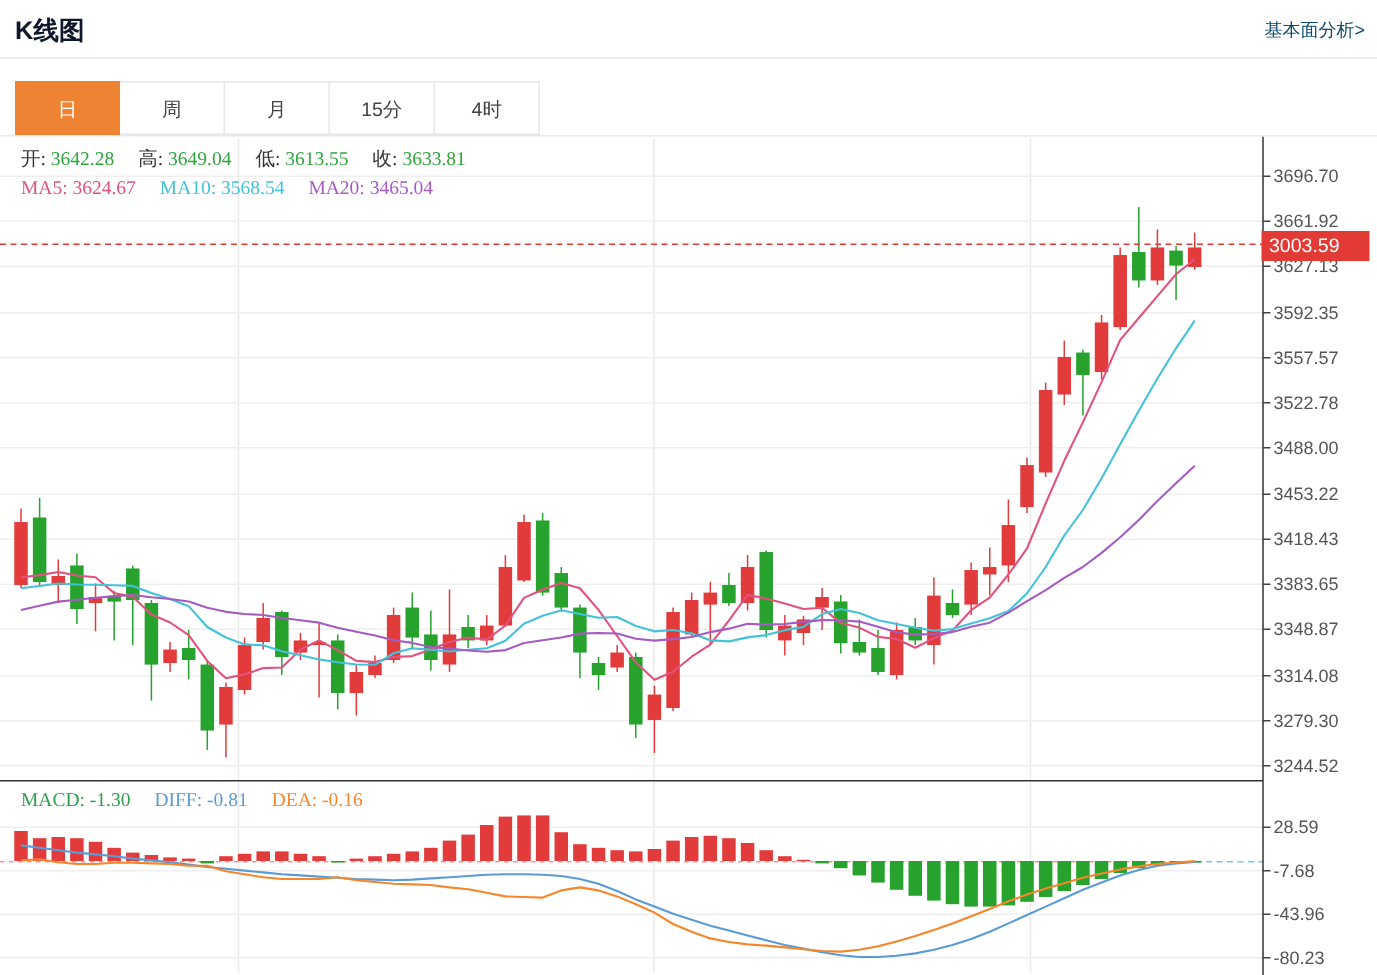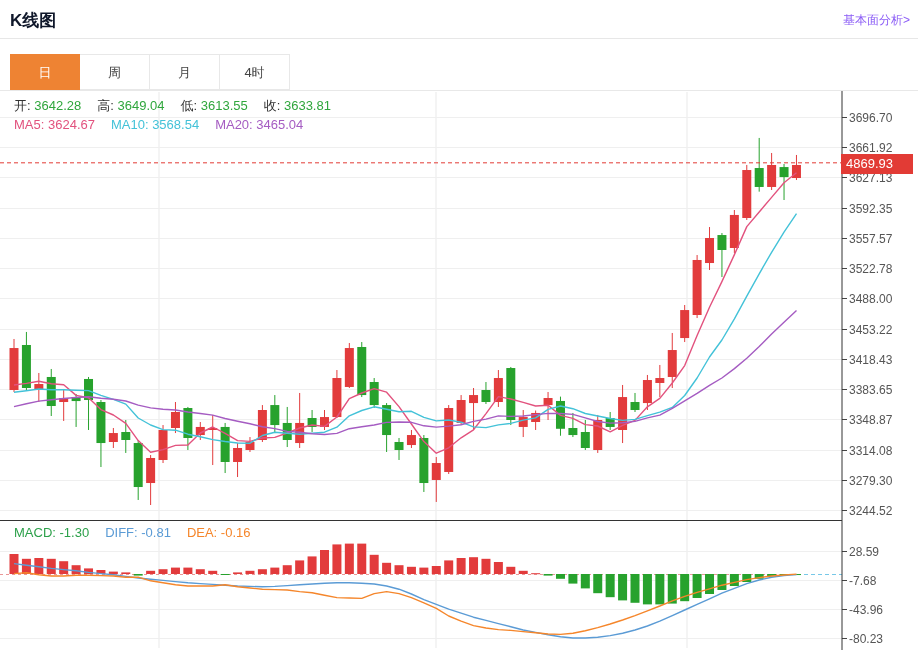--- a/index.html
+++ b/index.html
@@ -1,45 +1,46 @@
 <!DOCTYPE html>
 <html><head>
 <meta charset="utf-8">
 <style>
   html,body{margin:0;padding:0;}
   body{width:918px;height:650px;position:relative;overflow:hidden;background:#fff;
        font-family:"Liberation Sans","DejaVu Sans",sans-serif;}
   .hdr-title{position:absolute;left:10px;top:9px;font-size:17px;font-weight:bold;color:#0f172a;z-index:3;}
-  .hdr-link{position:absolute;right:8px;top:12px;font-size:12px;color:#8b5cf6;z-index:3;cursor:pointer;}
+  .hdr-link{position:absolute;right:8px;top:12px;font-size:12px;color:#0c4a6e;z-index:3;cursor:pointer;}
   .hdr-divider{position:absolute;left:0;top:38px;width:918px;height:1px;background:#e7e7e7;z-index:2;}
   .tab-underline{position:absolute;left:0;top:90px;width:918px;height:1px;background:#e8e8e8;z-index:2;}
   .tabs{position:absolute;left:10px;top:54px;display:flex;z-index:3;}
   .tab{width:70px;height:36px;line-height:36px;text-align:center;font-size:13px;color:#444;
        background:#fff;border:1px solid #e8e8e8;border-left:none;cursor:pointer;box-sizing:border-box;}
   .tab:first-child{border-left:1px solid #e8e8e8;}
   .tab.sel{background:#ee8333;border-color:#ee8333;color:#fff;}
-  .info-row{position:absolute;left:14px;font-size:13px;z-index:3;white-space:nowrap;}
+  .info-row{position:absolute;left:14px;font-size:13px;z-index:3;white-space:nowrap;font-family:Liberation Serif, serif;}
   .info-row .item{margin-right:16px;}
   .info-row .lbl{color:#333;}
   #chart-svg{position:absolute;left:0;top:0;z-index:1;}
   .price-tag{position:absolute;left:841px;top:154px;width:72px;height:20px;background:#e23b35;
              color:#fff;font-size:13px;line-height:20px;padding-left:5px;box-sizing:border-box;z-index:3;}
 </style>
 </head>
 <body>
 
 <div class="hdr-title">K线图</div>
 <div class="hdr-link">基本面分析&gt;</div>
 <div class="hdr-divider"></div>
 <div class="tab-underline"></div>
 
 <div class="tabs" id="tabs">
     <div class="tab sel">日</div>
     <div class="tab">周</div>
     <div class="tab">月</div>
+    <div class="tab">15分</div>
     <div class="tab">4时</div>
   </div>
 
 <div class="info-row" style="top:97px;" id="ohlc-row"><span class="item"><span class="lbl">开:</span><span style="color: rgb(47, 166, 60);"> 3642.28</span></span><span class="item"><span class="lbl">高:</span><span style="color: rgb(47, 166, 60);"> 3649.04</span></span><span class="item"><span class="lbl">低:</span><span style="color: rgb(47, 166, 60);"> 3613.55</span></span><span class="item"><span class="lbl">收:</span><span style="color: rgb(47, 166, 60);"> 3633.81</span></span></div>
 <div class="info-row" style="top:117px;" id="ma-row"><span class="item"><span class="lbl" style="color: rgb(226, 82, 126);">MA5:</span><span style="color: rgb(226, 82, 126);"> 3624.67</span></span><span class="item"><span class="lbl" style="color: rgb(67, 194, 216);">MA10:</span><span style="color: rgb(67, 194, 216);"> 3568.54</span></span><span class="item"><span class="lbl" style="color: rgb(165, 92, 194);">MA20:</span><span style="color: rgb(165, 92, 194);"> 3465.04</span></span></div>
 <div class="info-row" style="top:525px;" id="macd-row"><span class="item"><span class="lbl" style="color: rgb(44, 160, 74);">MACD:</span><span style="color: rgb(44, 160, 74);"> -1.30</span></span><span class="item"><span class="lbl" style="color: rgb(91, 155, 213);">DIFF:</span><span style="color: rgb(91, 155, 213);"> -0.81</span></span><span class="item"><span class="lbl" style="color: rgb(245, 134, 43);">DEA:</span><span style="color: rgb(245, 134, 43);"> -0.16</span></span></div>
 
 <svg id="chart-svg" width="918" height="650">
     <line x1="159" y1="92" x2="159" y2="648" stroke="#e9e9e9" stroke-width="1"></line>
     <line x1="436" y1="92" x2="436" y2="648" stroke="#e9e9e9" stroke-width="1"></line>
@@ -295,13 +296,13 @@
     <rect x="767.12" y="574" width="9" height="2.3988" fill="#27a22d"></rect>
     <rect x="779.54" y="574" width="9" height="1.1994" fill="#27a22d"></rect>
     <rect x="791.96" y="574" width="9" height="1.03948" fill="#27a22d"></rect>
     <polyline points="14.0,563.6 26.4,565.2 38.8,566.8 51.3,568.4 63.7,569.6 76.1,570.8 88.5,572.4 100.9,573.6 113.4,574.8 125.8,576.4 138.2,578.0 150.6,579.2 163.0,580.4 175.5,581.6 187.9,582.8 200.3,583.6 212.7,584.4 225.1,585.2 237.6,586.0 250.0,586.4 262.4,586.8 274.8,586.4 287.2,585.6 299.7,584.8 312.1,584.0 324.5,583.2 336.9,582.8 349.3,582.8 361.8,583.2 374.2,584.0 386.6,586.0 399.0,589.2 411.4,594.0 423.9,599.6 436.3,604.4 448.7,609.2 461.1,613.2 473.5,617.2 486.0,620.4 498.4,623.6 510.8,626.8 523.2,630.0 535.6,632.4 548.1,634.8 560.5,636.8 572.9,638.0 585.3,638.0 597.7,637.2 610.2,635.6 622.6,633.2 635.0,630.0 647.4,626.0 659.8,621.2 672.3,615.6 684.7,610.0 697.1,604.4 709.5,598.8 721.9,593.2 734.4,588.4 746.8,583.6 759.2,580.0 771.6,577.2 784.0,575.6 796.5,574.6 " fill="none" stroke="#5b9bd5" stroke-width="1.4" stroke-linejoin="round"></polyline>
     <polyline points="14.0,573.6 26.4,572.8 38.8,574.8 51.3,576.0 63.7,576.0 76.1,575.2 88.5,575.2 100.9,575.6 113.4,576.0 125.8,577.2 138.2,577.2 150.6,580.8 163.0,582.8 175.5,584.8 187.9,586.0 200.3,586.0 212.7,586.0 225.1,584.8 237.6,586.8 250.0,588.0 262.4,589.2 274.8,589.6 287.2,590.0 299.7,591.6 312.1,592.8 324.5,595.2 336.9,597.6 349.3,598.0 361.8,598.4 374.2,593.6 386.6,591.6 399.0,593.6 411.4,597.6 423.9,602.8 436.3,608.4 448.7,616.0 461.1,621.2 473.5,625.6 486.0,628.0 498.4,629.6 510.8,630.4 523.2,631.6 535.6,632.8 548.1,634.0 560.5,634.4 572.9,633.2 585.3,630.8 597.7,627.6 610.2,624.0 622.6,620.0 635.0,615.6 647.4,610.8 659.8,606.0 672.3,600.8 684.7,596.4 697.1,592.4 709.5,588.8 721.9,585.2 734.4,582.4 746.8,579.6 759.2,577.6 771.6,576.0 784.0,575.0 796.5,574.1 " fill="none" stroke="#f5862b" stroke-width="1.4" stroke-linejoin="round"></polyline>
     <line x1="0" y1="162.82422399999982" x2="842" y2="162.82422399999982" stroke="#e23b35" stroke-width="1" stroke-dasharray="4,3"></line>
     <line x1="0" y1="520.5" x2="842" y2="520.5" stroke="#333" stroke-width="1"></line>
     <line x1="842" y1="91" x2="842" y2="650" stroke="#333" stroke-width="1"></line>
   </svg>
 
-<div class="price-tag">4869.93</div>
+<div class="price-tag">3003.59</div>
 
 </body></html>

